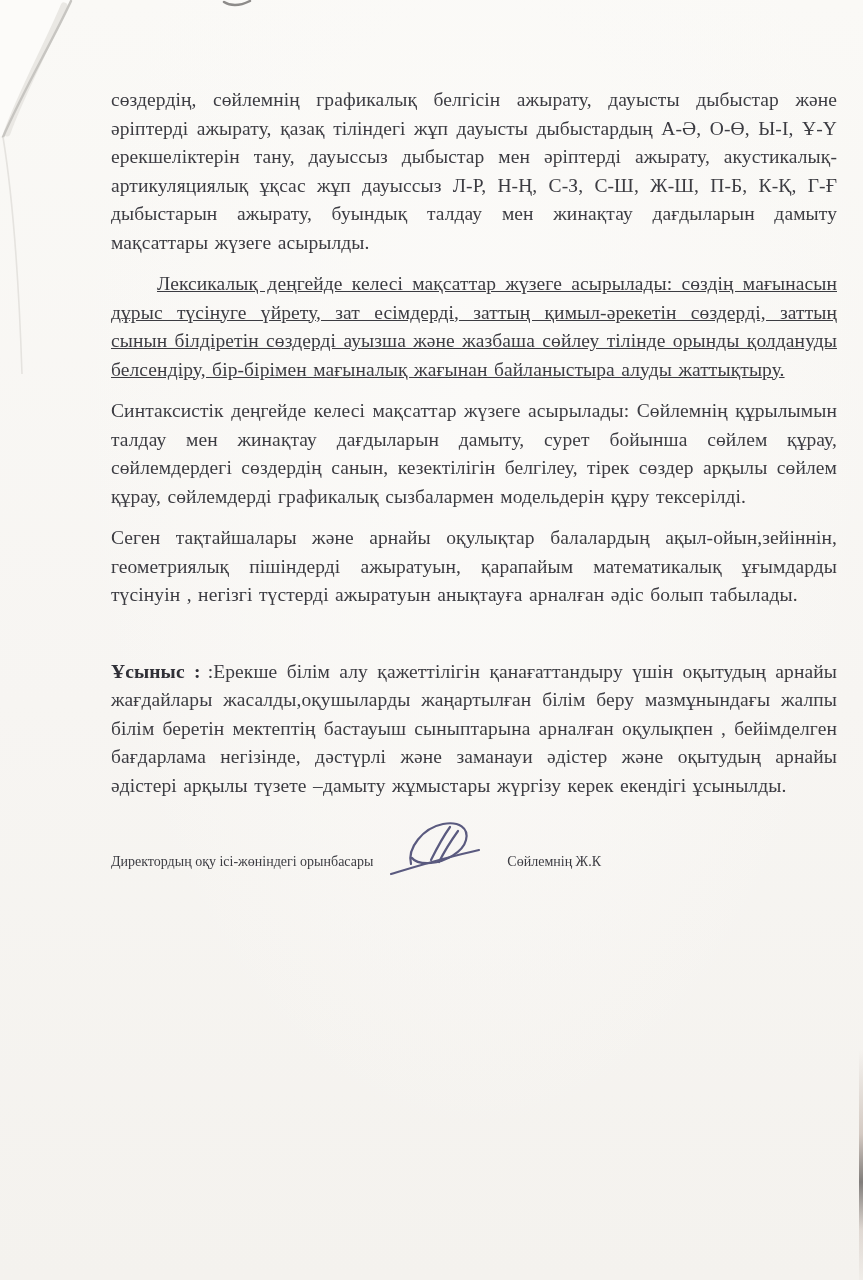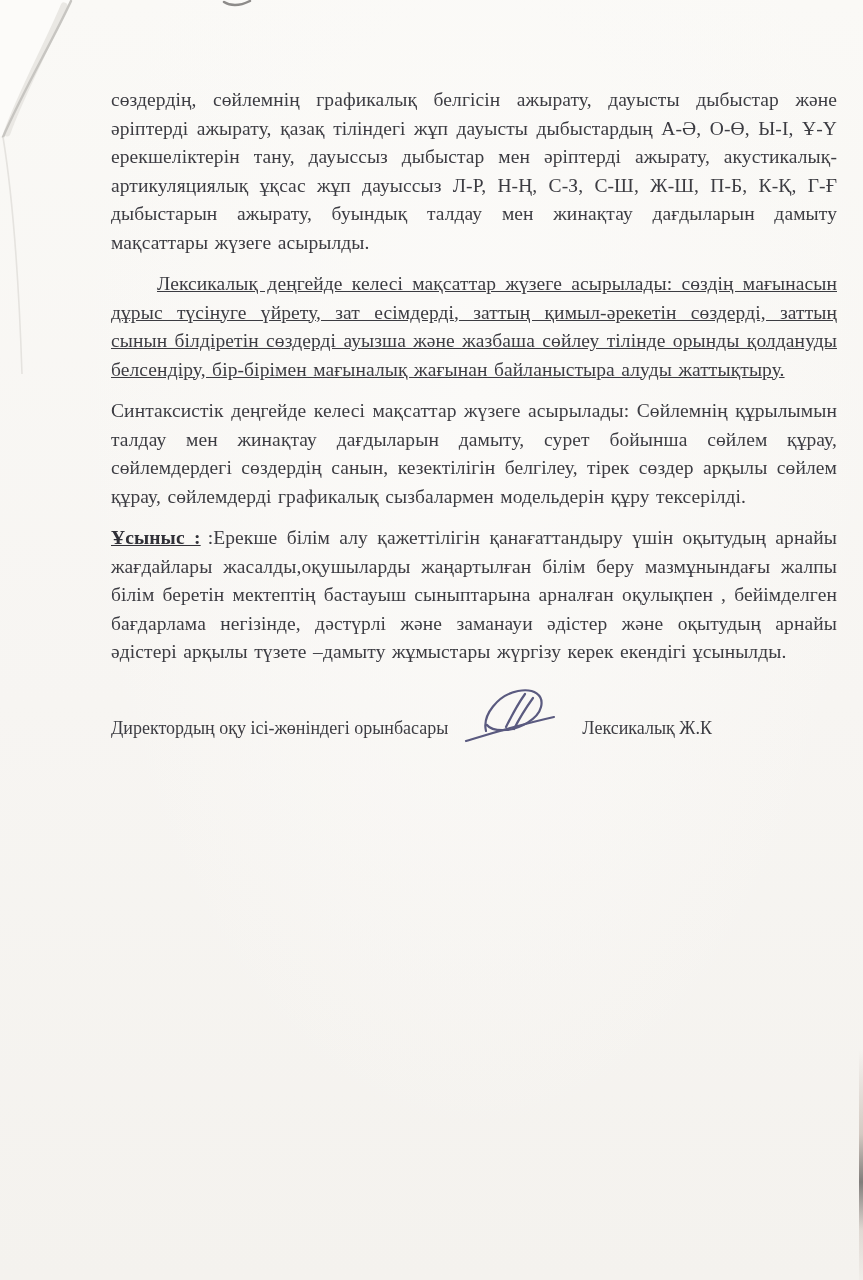--- a/index.html
+++ b/index.html
@@ -66,27 +66,26 @@
   .seguin {
     margin-bottom: 48px !important;
   }
   .recommendation {
     margin-bottom: 0 !important;
   }
   .rec-label {
     font-weight: bold;
     color: #303037;
     margin-right: 7px;
-    text-decoration: underline;
   }
   .signature-row {
     display: flex;
     align-items: center;
     margin-top: 44px;
-    font-size: 18px;
+    font-size: 14px;
     line-height: 28.5px;
   }
   .signature-role {
     white-space: nowrap;
   }
   .signature-scribble {
     margin: -26px 18px 0 14px;
     flex: 0 0 auto;
   }
   .signature-name {
@@ -111,34 +110,35 @@
 
   <div class="content">
 
     <p>сөздердің, сөйлемнің графикалық белгісін ажырату, дауысты дыбыстар және әріптерді ажырату, қазақ тіліндегі жұп дауысты дыбыстардың А-Ә, О-Ө, Ы-І, Ұ-Ү ерекшеліктерін тану, дауыссыз дыбыстар мен әріптерді ажырату, акустикалық-артикуляциялық ұқсас жұп дауыссыз Л-Р, Н-Ң, С-З, С-Ш, Ж-Ш, П-Б, К-Қ, Г-Ғ дыбыстарын ажырату, буындық талдау мен жинақтау дағдыларын дамыту мақсаттары жүзеге асырылды.</p>
 
     <p class="para-indent">Лексикалық деңгейде келесі мақсаттар жүзеге асырылады: сөздің мағынасын дұрыс түсінуге үйрету, зат есімдерді, заттың қимыл-әрекетін сөздерді, заттың сынын білдіретін сөздерді ауызша және жазбаша сөйлеу тілінде орынды қолдануды белсендіру, бір-бірімен мағыналық жағынан байланыстыра алуды жаттықтыру.</p>
 
     <p>Синтаксистік деңгейде келесі мақсаттар жүзеге асырылады: Сөйлемнің құрылымын талдау мен жинақтау дағдыларын дамыту, сурет бойынша сөйлем құрау, сөйлемдердегі сөздердің санын, кезектілігін белгілеу, тірек сөздер арқылы сөйлем құрау, сөйлемдерді графикалық сызбалармен модельдерін құру тексерілді.</p>
 
 
+    <p class="seguin">Сеген тақтайшалары және арнайы оқулықтар балалардың ақыл-ойын,зейіннін, геометриялық пішіндерді ажыратуын, қарапайым математикалық ұғымдарды түсінуін , негізгі түстерді ажыратуын анықтауға арналған әдіс болып табылады.</p>
 
     <p class="recommendation">
       <span class="rec-label">Ұсыныс :</span><span>:Ерекше білім алу қажеттілігін қанағаттандыру үшін оқытудың арнайы жағдайлары жасалды,оқушыларды жаңартылған білім беру мазмұнындағы жалпы білім беретін мектептің бастауыш сыныптарына арналған оқулықпен , бейімделген бағдарлама негізінде, дәстүрлі және заманауи әдістер және оқытудың арнайы әдістері арқылы түзете –дамыту жұмыстары жүргізу керек екендігі ұсынылды.</span>
     </p>
 
     <div class="signature-row">
       <span class="signature-role">Директордың оқу ісі-жөніндегі орынбасары</span>
 
       <svg class="signature-scribble" width="96" height="62" viewBox="0 0 96 62" aria-hidden="true">
         <g stroke="#4d4d76" stroke-width="2.2" fill="none" stroke-linecap="round" opacity="0.92">
           <path d="M24,46 C20,30 36,10 56,6 C72,3 82,10 79,22 C76,34 58,44 44,45 C36,45.5 28,44 25,40"></path>
           <path d="M44,42 C50,30 58,16 63,9"></path>
           <path d="M52,44 C58,32 66,20 71,13"></path>
           <path d="M4,56 C24,50 56,40 92,32"></path>
         </g>
       </svg>
 
-      <span class="signature-name">Лексикалық Ж.К</span>
+      <span class="signature-name">Сөйлемнің Ж.К</span>
     </div>
 
   </div>
 </div>
 
 </body></html>

